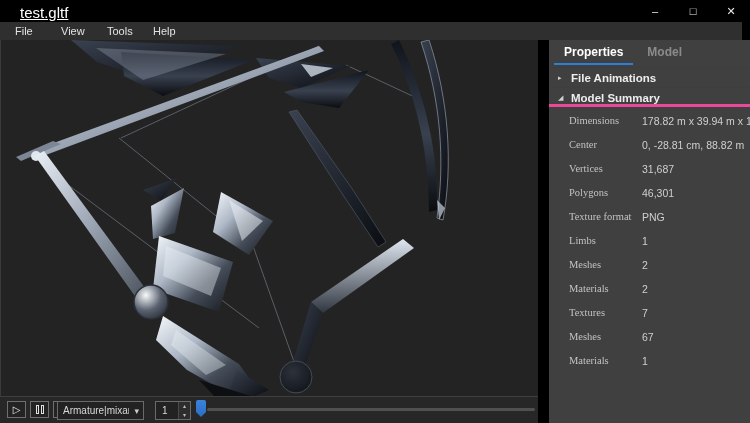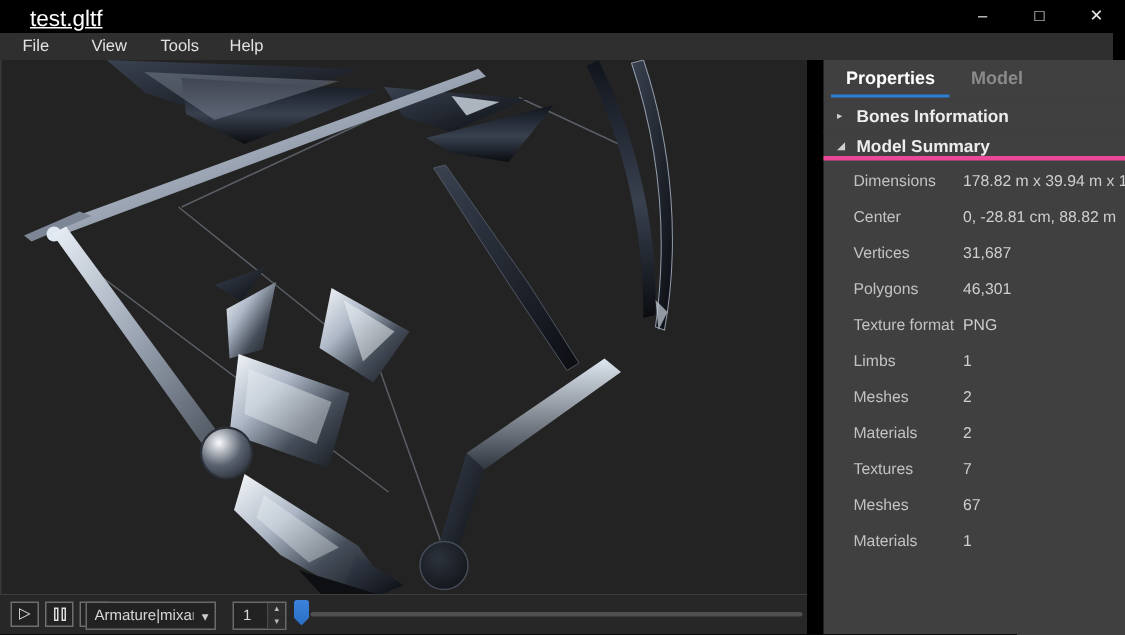--- a/index.html
+++ b/index.html
@@ -56,21 +56,21 @@
   .tab.active{color:#ffffff;}
   .tab.active::after{content:"";position:absolute;left:0;right:0;bottom:1px;height:2px;background:#2b7fd6;}
   .sections{position:absolute;left:0;top:27px;width:212px;}
   .section-hdr{position:relative;height:20px;border-top:1px solid #3e3e3e;cursor:pointer;}
   .section-hdr:last-child{border-bottom:3px solid #ec4899;}
   .section-hdr .arrow{position:absolute;left:9px;top:0;font-size:7px;line-height:20px;color:#d0d0d0;}
   .section-hdr .s-label{position:absolute;left:22px;top:0;font-size:11.5px;font-weight:bold;
                         line-height:20px;color:#ededed;white-space:nowrap;}
   .props{position:absolute;left:0;top:69px;width:212px;}
   .prop-row{position:relative;height:24px;}
-  .prop-label{position:absolute;left:20px;top:0;line-height:24px;font-size:10.5px;color:#c2c2c2;white-space:nowrap;}
+  .prop-label{position:absolute;left:20px;top:0;line-height:24px;font-size:10.5px;color:#c2c2c2;white-space:nowrap;font-family:Liberation Serif, serif;}
   .prop-value{position:absolute;left:93px;top:0;right:0;line-height:24px;font-size:10.5px;color:#cfcfcf;
               white-space:nowrap;overflow:hidden;}
 </style>
 </head>
 <body>
 
 <div class="window">
 
   <div class="titlebar">
     <span class="title">test.gltf</span>
@@ -204,21 +204,21 @@
 
   <div class="panel">
     <div class="tabs">
       <div class="tab active">Properties</div>
       <div class="tab">Model</div>
     </div>
 
     <div class="sections">
       <div class="section-hdr">
         <span class="arrow">▸</span>
-        <span class="s-label">Bones Information</span>
+        <span class="s-label">File Animations</span>
       </div>
       <div class="section-hdr">
         <span class="arrow">◢</span>
         <span class="s-label">Model Summary</span>
       </div>
     </div>
 
     <div class="props">
       <div class="prop-row">
         <span class="prop-label">Dimensions</span>

